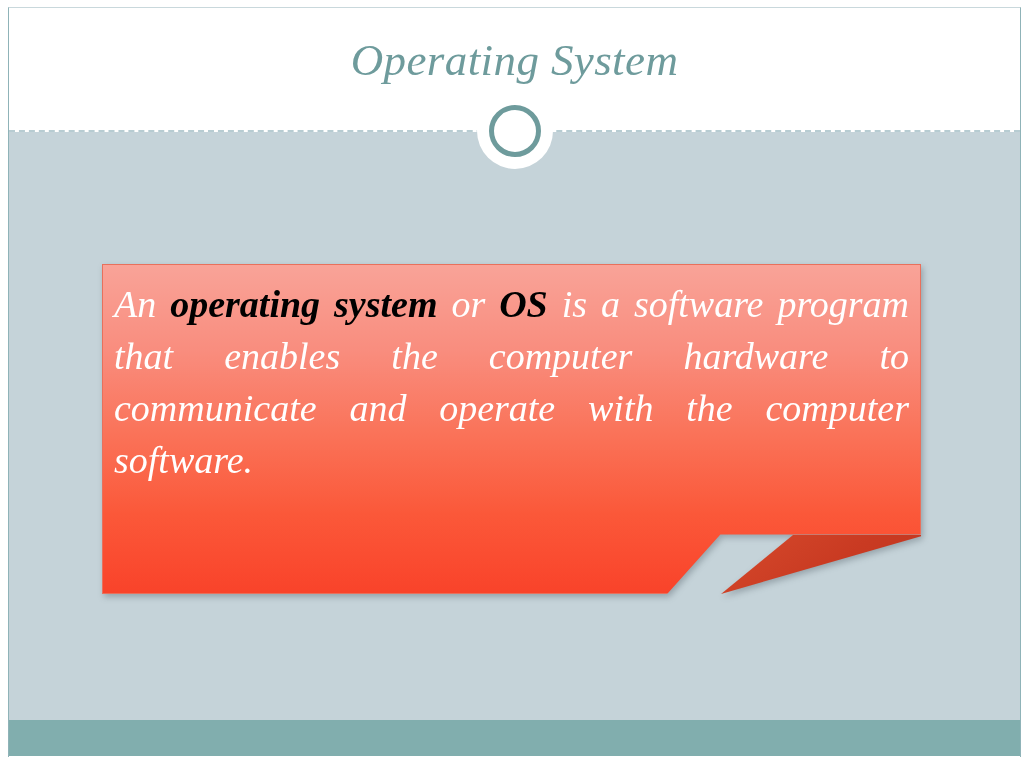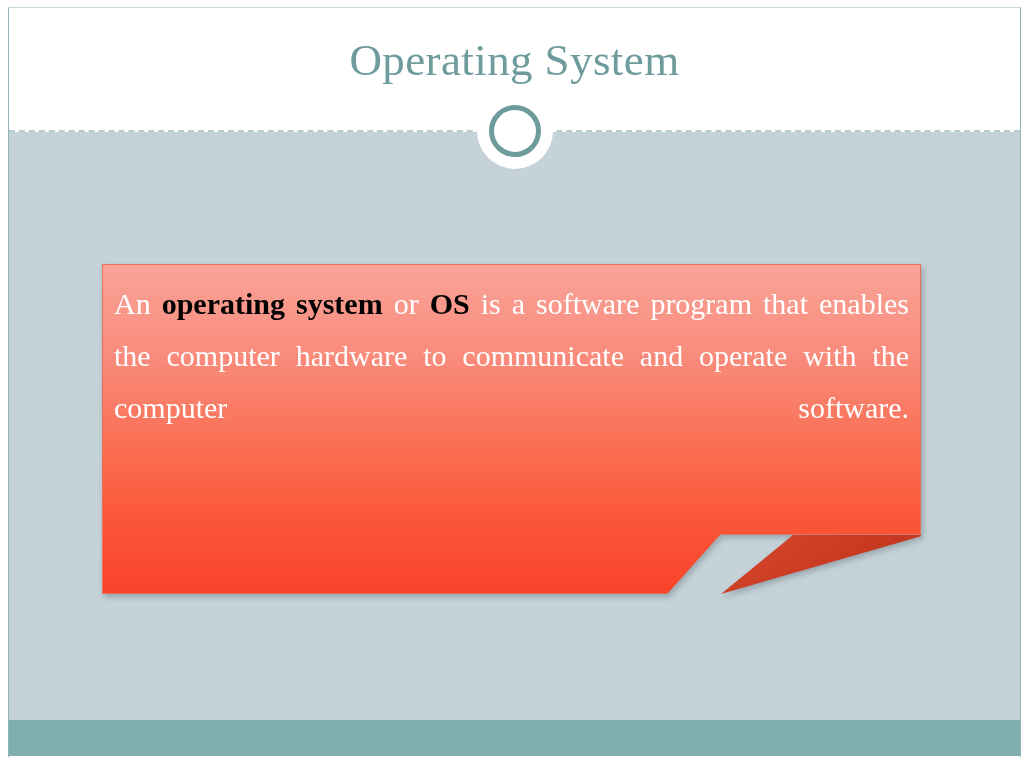--- a/index.html
+++ b/index.html
@@ -15,20 +15,21 @@
   }
 
   
   #slide {
     position: absolute;
     left: 0;
     top: 0;
     width: 1030px;
     height: 765px;
     background: #ffffff;
+    font-style: italic;
   }
 
   
   #slide-frame {
     position: absolute;
     left: 8px;
     top: 7px;
     width: 1013px;
     height: 750px;
     border-left: 1px solid #8fb3b8;
@@ -163,21 +164,21 @@
     clip-path: polygon(0 100%, 36% 0, 100% 0, 100% 2%);
   }
 
   
   #card-text {
     position: absolute;
     left: 12px;
     top: 14px;
     width: 795px;
     font-family: "Liberation Serif", serif;
-    font-size: 30px;
+    font-size: 38px;
     line-height: 52px;
     color: #ffffff;
     text-align: justify;
     text-justify: inter-word;
     z-index: 5;
   }
   #card-text .emph {
     font-weight: 700;
     color: #000000;
   }

